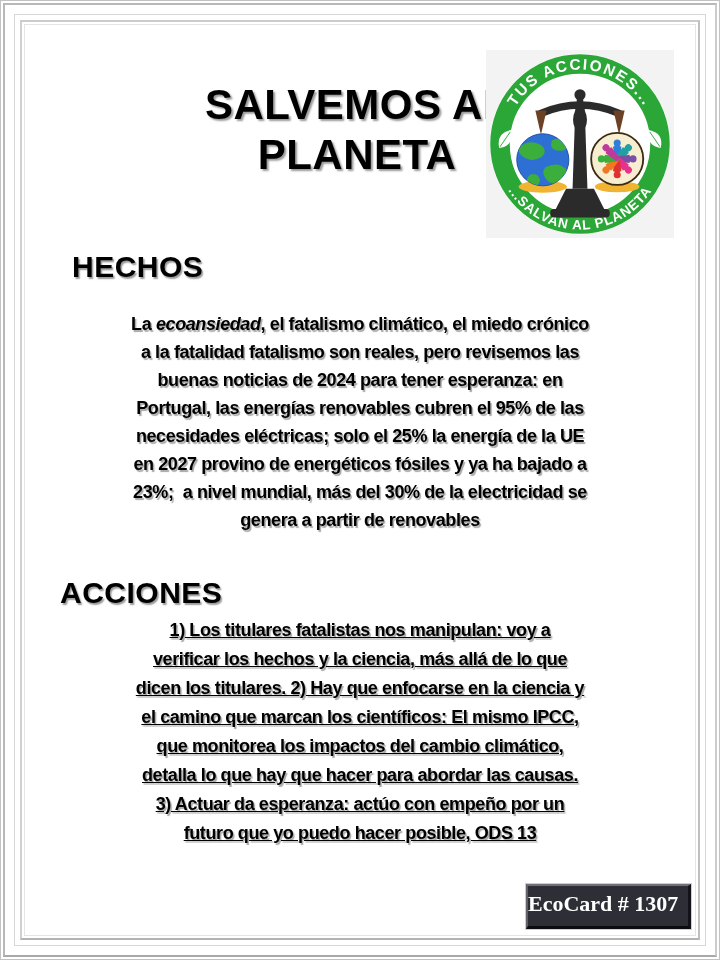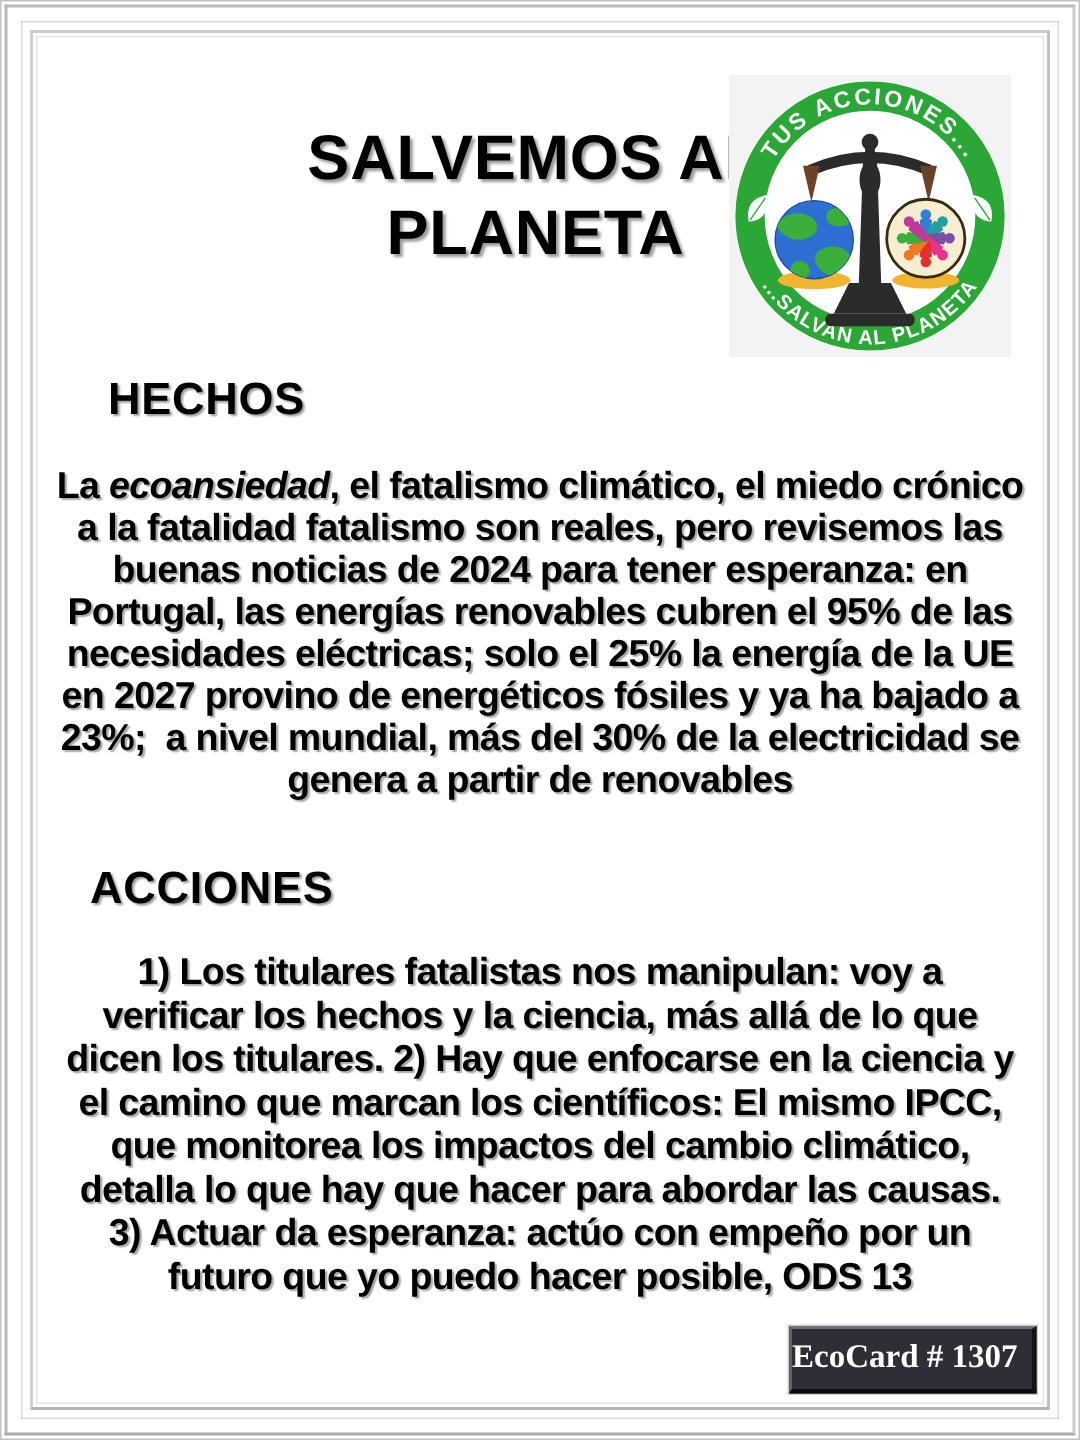--- a/index.html
+++ b/index.html
@@ -32,23 +32,23 @@
 
   .section-heading {
     position:absolute; font-size:30px; font-weight:bold; color:#000;
     letter-spacing:0.5px; text-shadow:1.5px 1.5px 1.5px rgba(0,0,0,0.4);
   }
   .hechos-heading   { left:20px; top:222px;margin-left:24px; }
   .acciones-heading { left:32px; top:548px; }
 
   .body-par { position:absolute; left:0; right:0; text-align:center; color:#000; }
   .par-hechos   { top:282px; }
-  .par-acciones { top:606px; }
+  .par-acciones { top:588px;text-decoration:underline; }
   .body-line {
-    font-size:25px; font-weight:bold; line-height:28px; letter-spacing:-0.4px;
+    font-size:18px; font-weight:bold; line-height:28px; letter-spacing:-0.4px;
     white-space:pre; text-shadow:1.5px 1.5px 1px rgba(0,0,0,0.35);
   }
   .par-acciones .body-line { line-height:29px; }
   .italic { font-style:italic; }
 
   .badge {
     position:absolute; right:1px; bottom:3px; width:160px; height:40px;
     background:#2e2e36; color:#fff; text-align:left; line-height:36px;
     font-family:"Liberation Serif", serif; font-weight:bold; font-size:22px;
     border-top:2px solid #70707a; border-left:2px solid #60606a;

